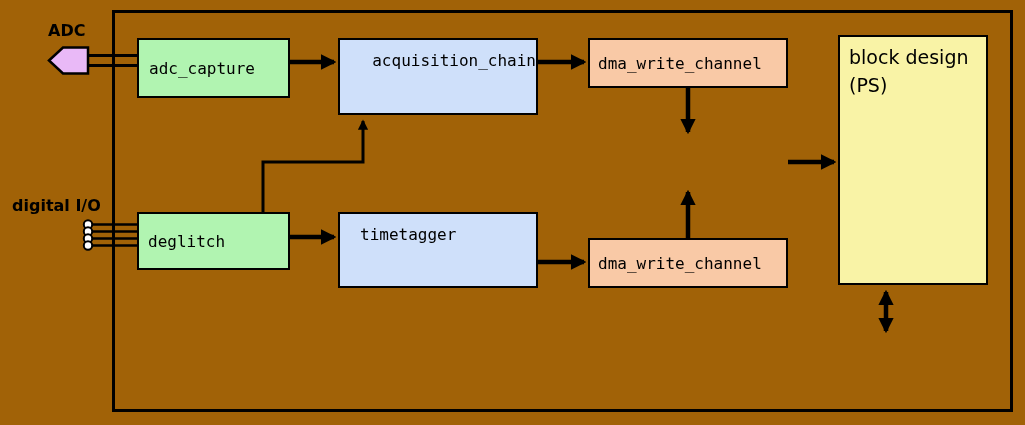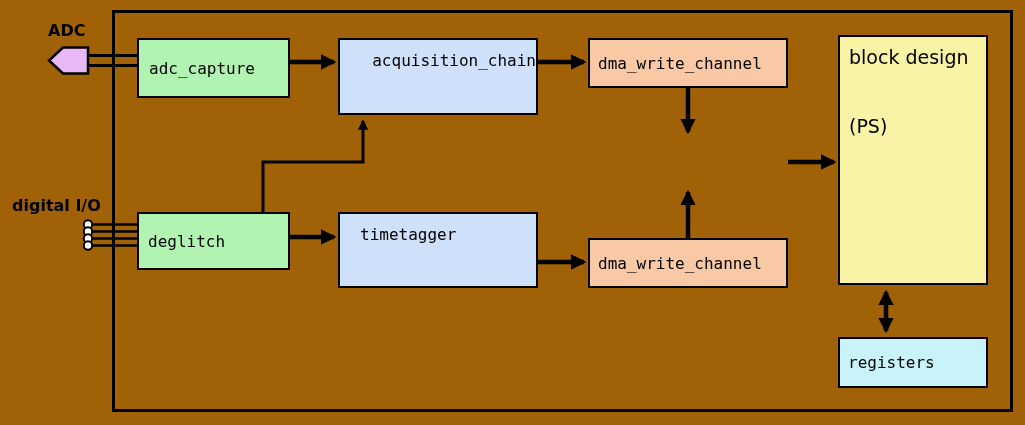--- a/index.html
+++ b/index.html
@@ -27,21 +27,21 @@
     position:absolute;font-family:"DejaVu Sans",sans-serif;font-weight:bold;
     font-size:16px;color:#000;white-space:nowrap;z-index:3;
   }
   #blk-adc-capture{left:137px;top:38px;width:153px;height:60px;padding-left:10px;}
   #blk-acquisition-chain{left:338px;top:38px;width:200px;height:77px;padding:11px 0 0 12px;justify-content:flex-end;}
   #blk-dma-write-top{left:588px;top:38px;width:200px;height:50px;padding-left:8px;}
   #blk-dma-axi-master{left:588px;top:137px;width:200px;height:50px;padding-left:8px;}
   #blk-block-design{
     left:838px;top:35px;width:150px;height:250px;padding:7px 0 11px 9px;
     font-family:"DejaVu Sans",sans-serif;font-size:19px;line-height:1.45;
-    flex-direction:column;align-items:flex-start;gap:41px;
+    flex-direction:column;align-items:flex-start;
   }
   #blk-deglitch{left:137px;top:212px;width:153px;height:58px;padding-left:9px;}
   #blk-timetagger{left:338px;top:212px;width:200px;height:76px;padding:11px 0 0 20px;}
   #blk-dma-write-bottom{left:588px;top:238px;width:200px;height:50px;padding-left:8px;}
   #blk-registers{left:838px;top:337px;width:150px;height:51px;padding-left:8px;}
   #lbl-adc{left:48px;top:21px;}
   #lbl-digital-io{left:12px;top:196px;}
 </style>
 </head>
 <body>
@@ -107,17 +107,14 @@
   </div>
 
   <div class="block b-blue top-align" id="blk-timetagger">
     <span>timetagger</span>
   </div>
 
   <div class="block b-salmon" id="blk-dma-write-bottom">
     <span>dma_write_channel</span>
   </div>
 
-  <div class="block b-cyan" id="blk-registers">
-    <span>registers</span>
-  </div>
 
 </div>
 
 </body></html>

